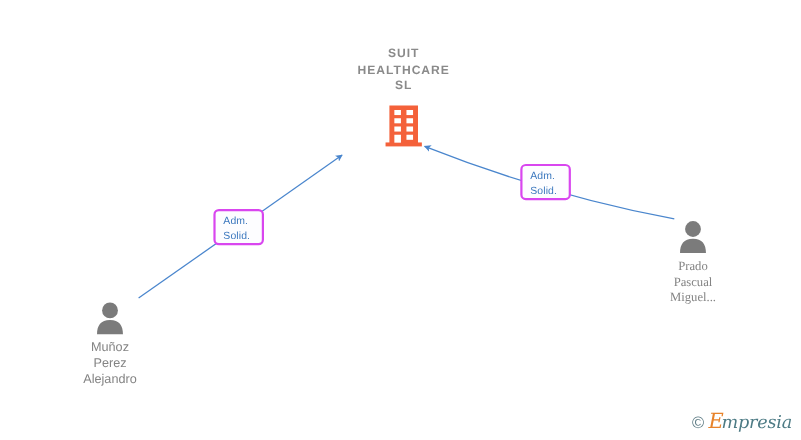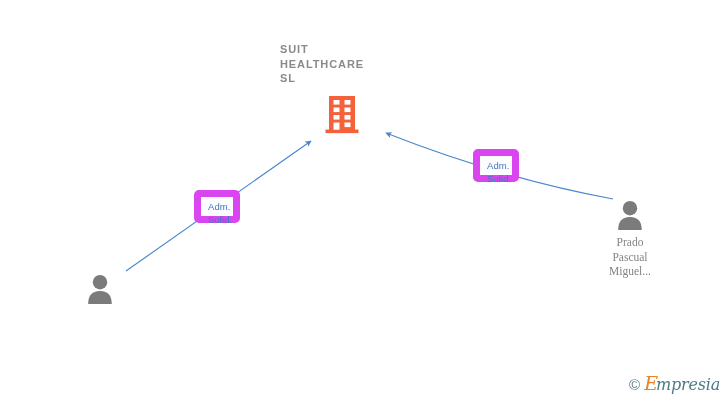--- a/index.html
+++ b/index.html
@@ -23,24 +23,24 @@
     left: 0;
     top: 0;
     width: 728px;
     height: 400px;
     pointer-events: none;
   }
 
   
   .company-node {
     position: absolute;
-    left: 280px;
+    left: 305px;
     top: 42px;
     width: 124px;
-    text-align: left;
+    text-align: center;
   }
   .company-title {
     font-size: 11px;
     font-weight: bold;
     letter-spacing: 0.9px;
     line-height: 14.5px;
     color: #8a8a8a;
     white-space: pre-line;
     text-transform: uppercase;
   }
@@ -70,21 +70,21 @@
     line-height: 14.5px;
     color: #848484;
     white-space: pre-line;
   }
 
   
   .edge-label {
     position: absolute;
     box-sizing: border-box;
     background: #fdfdff;
-    border: 7px solid #d946ef;
+    border: 2px solid #d946ef;
     border-radius: 5px;
     color: #3c78be;
     font-size: 9.5px;
     line-height: 13px;
     padding: 3px 0 0 7px;
     white-space: pre-line;
     letter-spacing: 0.1px;
   }
   .edge-label.l1 { left: 194px; top: 190px; width: 46px; height: 33px; }
   .edge-label.l2 { left: 473px; top: 149px; width: 46px; height: 33px; }
@@ -161,20 +161,23 @@
       <rect x="8.5" y="28.5" width="6" height="7.2" fill="#ffffff"></rect>
       <rect x="19.5" y="28.5" width="6" height="4.6" fill="#ffffff"></rect>
     </svg>
   </div>
 
   <div class="person-node left">
     <svg class="person-icon" viewBox="0 0 32 30" xmlns="http://www.w3.org/2000/svg">
       <circle cx="16" cy="8.2" r="7.2" fill="#7b7b7b"></circle>
       <path d="M16 17 c-8.4 0 -11.8 5 -11.8 13 h23.6 c0 -8 -3.4 -13 -11.8 -13 z" fill="#7b7b7b"></path>
     </svg>
+    <div class="person-label">Muñoz
+Perez
+Alejandro</div>
   </div>
 
   <div class="person-node right">
     <svg class="person-icon" viewBox="0 0 32 30" xmlns="http://www.w3.org/2000/svg">
       <circle cx="16" cy="8.2" r="7.2" fill="#7b7b7b"></circle>
       <path d="M16 17 c-8.4 0 -11.8 5 -11.8 13 h23.6 c0 -8 -3.4 -13 -11.8 -13 z" fill="#7b7b7b"></path>
     </svg>
     <div class="person-label">Prado
 Pascual
 Miguel...</div>

